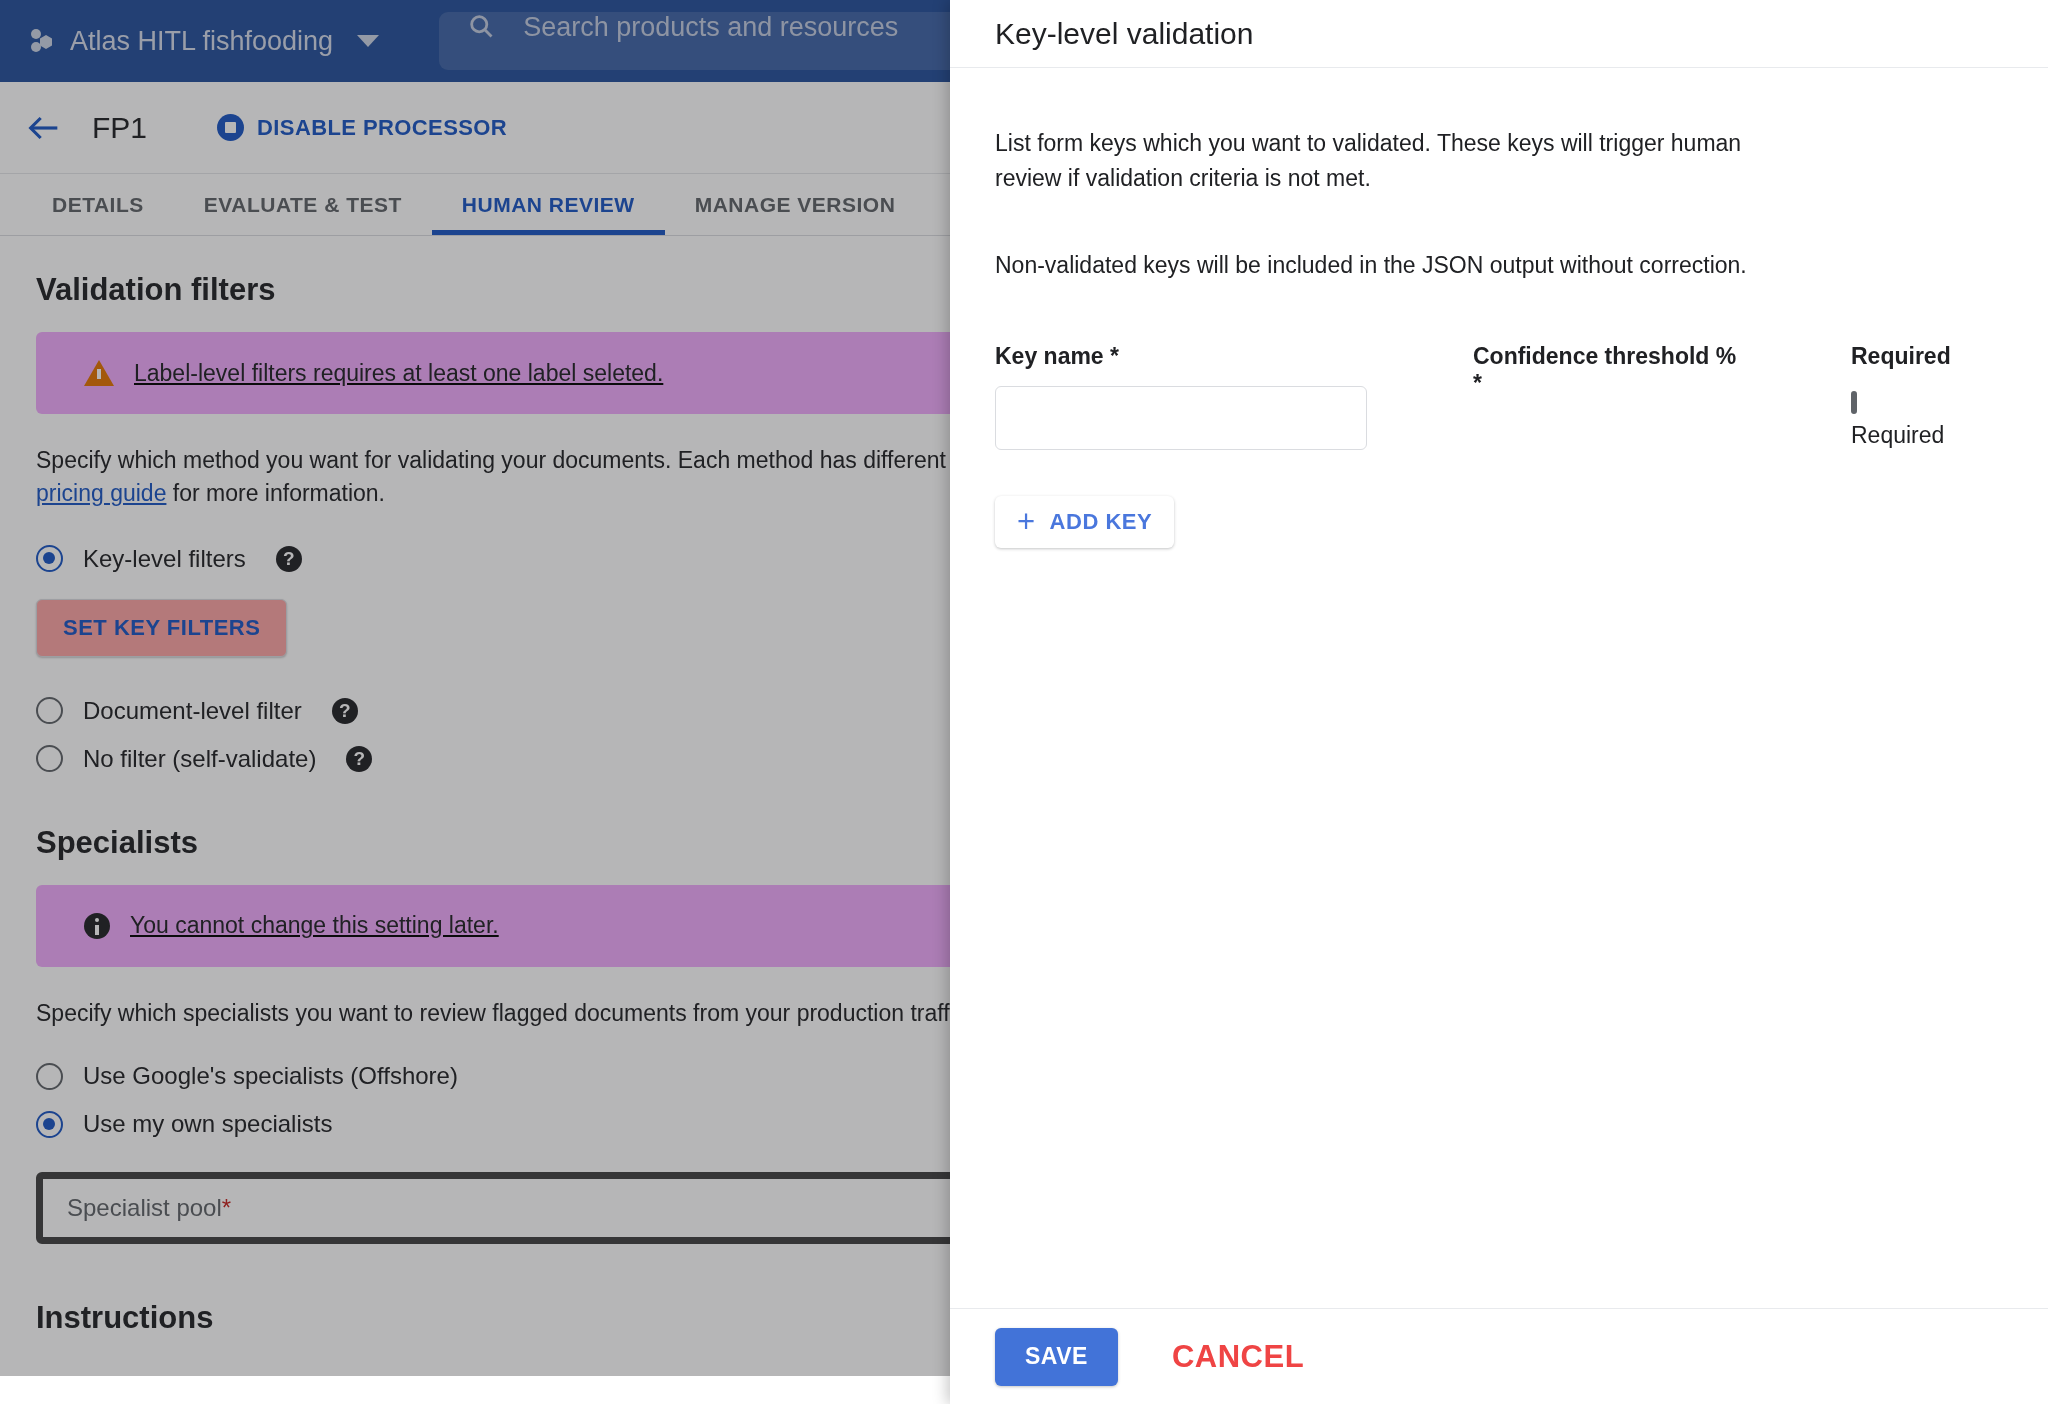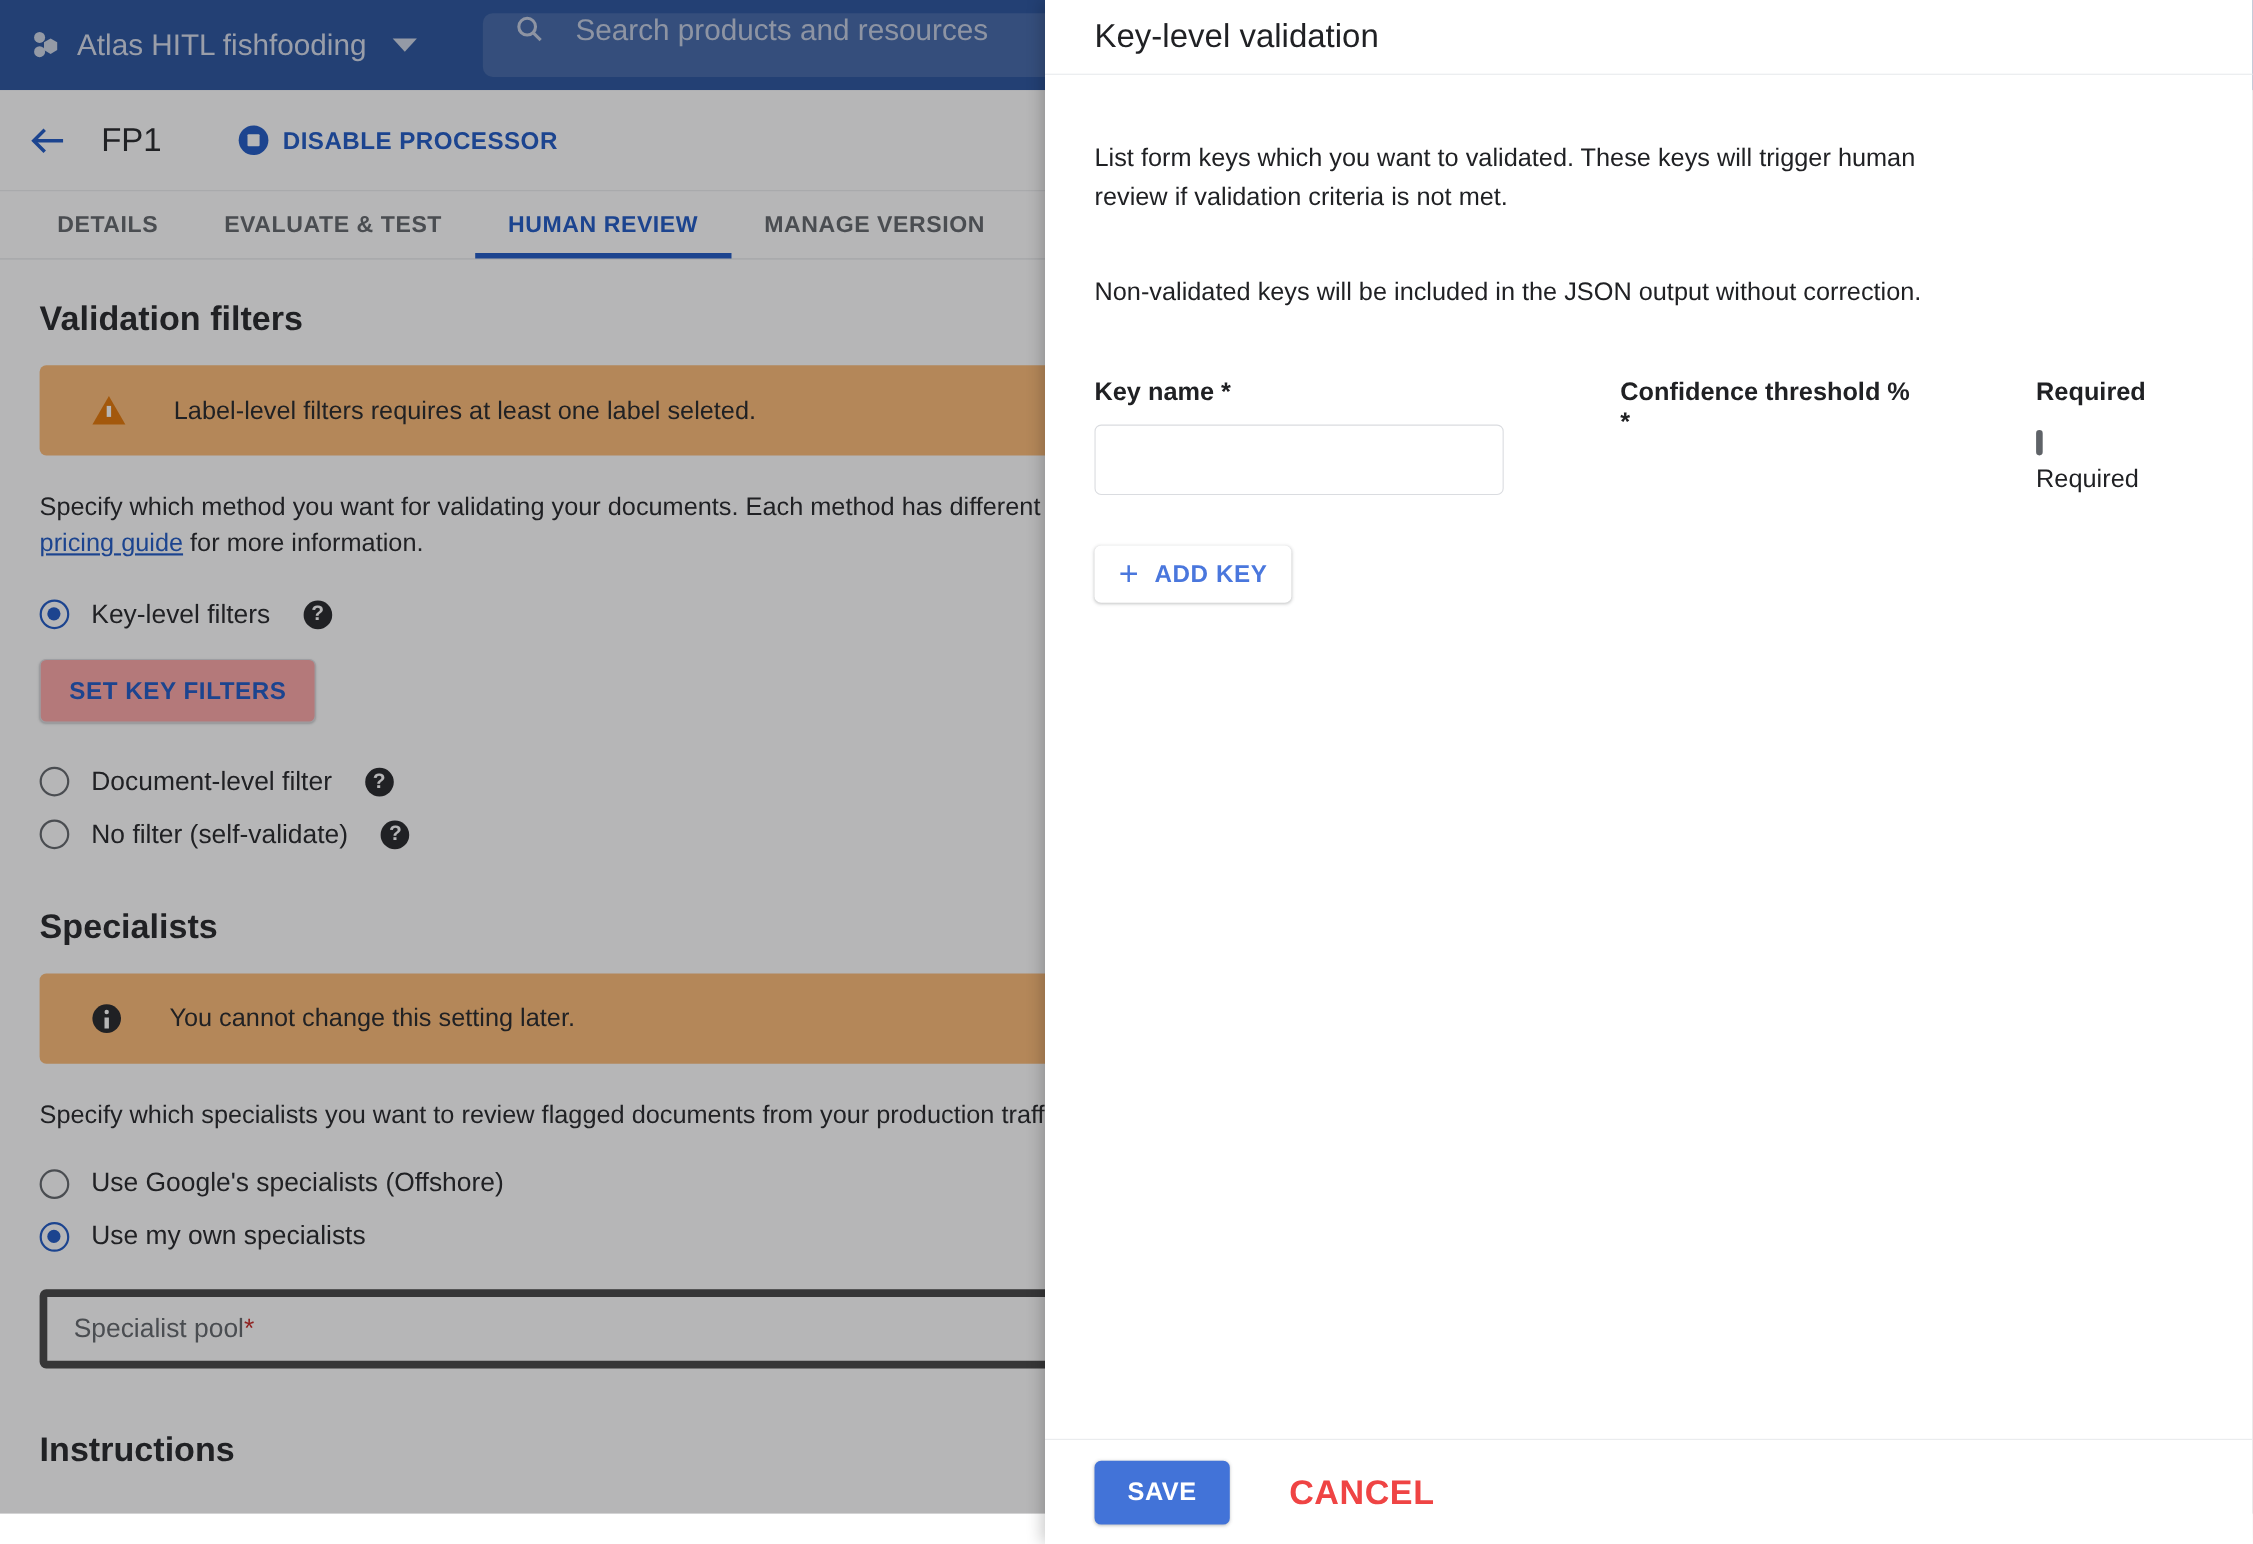--- a/index.html
+++ b/index.html
@@ -68,22 +68,22 @@
   .tab:first-child { margin-left: 22px; }
   .tab.active { color: #1a56c4; }
   .tab.active::after {
     content: ""; position: absolute; bottom: 0; left: 0; right: 0; height: 5px;
     background: #1a56c4;
   }
 
   .bg-content { position: absolute; top: 236px; left: 0; width: 2048px; bottom: 0; background:#fff; }
   .h2 { font-size: 31px; font-weight: 700; color: #202124; }
   .callout {
-    margin-top: 24px; width: 1280px; min-height: 82px; background: #fdba74;
-    border-radius: 6px; display: flex; align-items: center; padding: 0 48px; gap: 44px;
+    margin-top: 24px; width: 1280px; min-height: 82px; background: #f0abfc;
+    border-radius: 6px; display: flex; align-items: center; padding: 0 48px; gap: 20px; text-decoration: underline;
   }
   .callout-text { font-size: 23px; color: #202124; }
   .warn-tri { width: 0; height: 0; border-left: 15px solid transparent;
     border-right: 15px solid transparent; border-bottom: 26px solid #e37400; position: relative; }
   .warn-tri::after { content:""; position:absolute; left:-2px; top:9px; width:4px; height:10px; background:#fff; }
   .info-ico { width: 26px; height: 26px; border-radius: 50%; background: #202124; position: relative; }
   .info-ico::before { content:""; position:absolute; left:11px; top:5px; width:4px; height:4px; background:#fff; border-radius:50%; }
   .info-ico::after { content:""; position:absolute; left:11px; top:12px; width:4px; height:10px; background:#fff; }
   .para { margin-top: 30px; font-size: 23px; color: #202124; line-height: 1.45; width: 1230px; }
   .link { color: #1a56c4; text-decoration: underline; }

